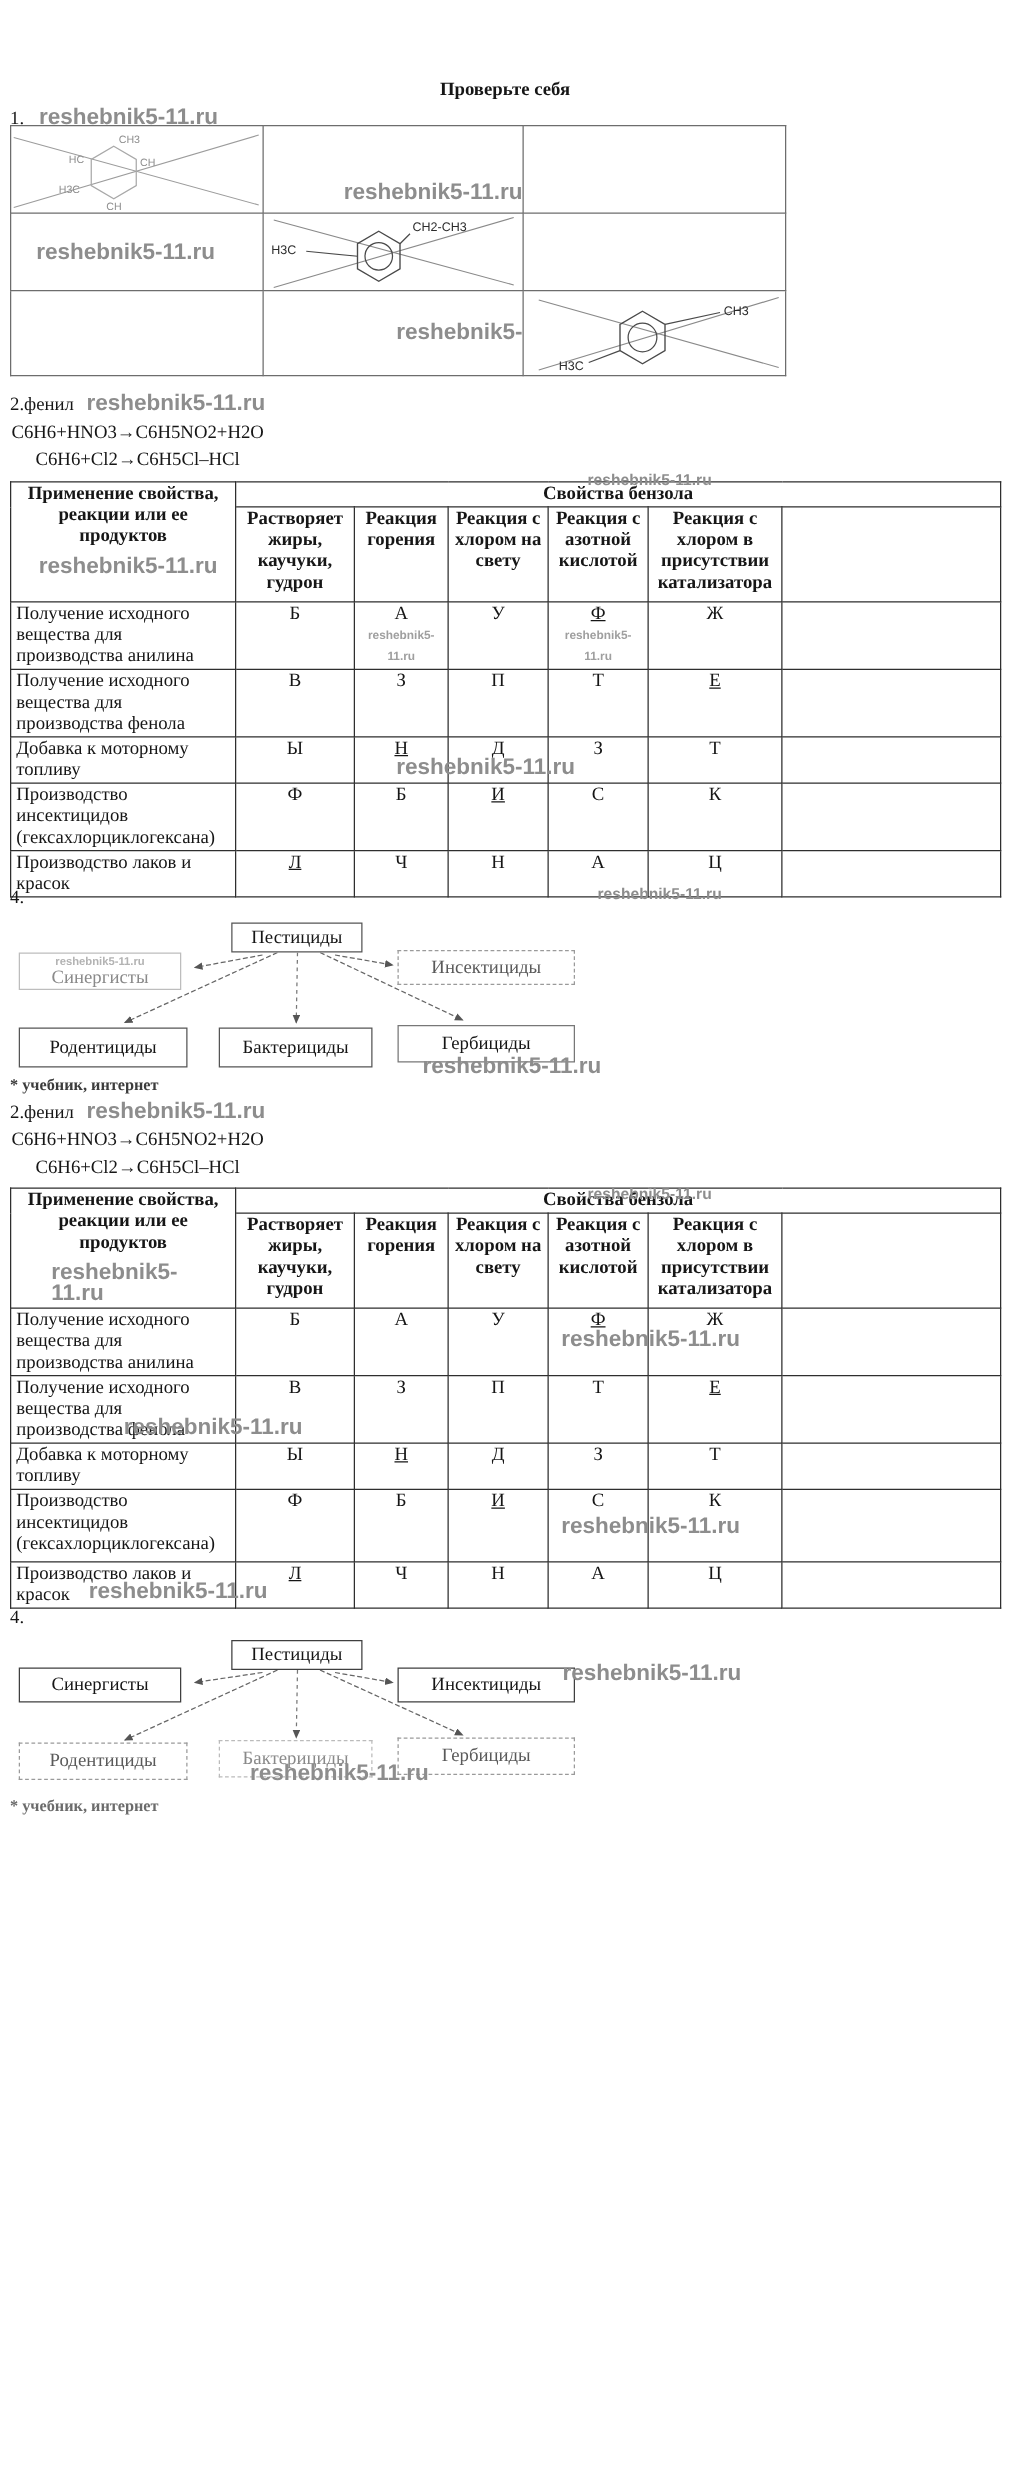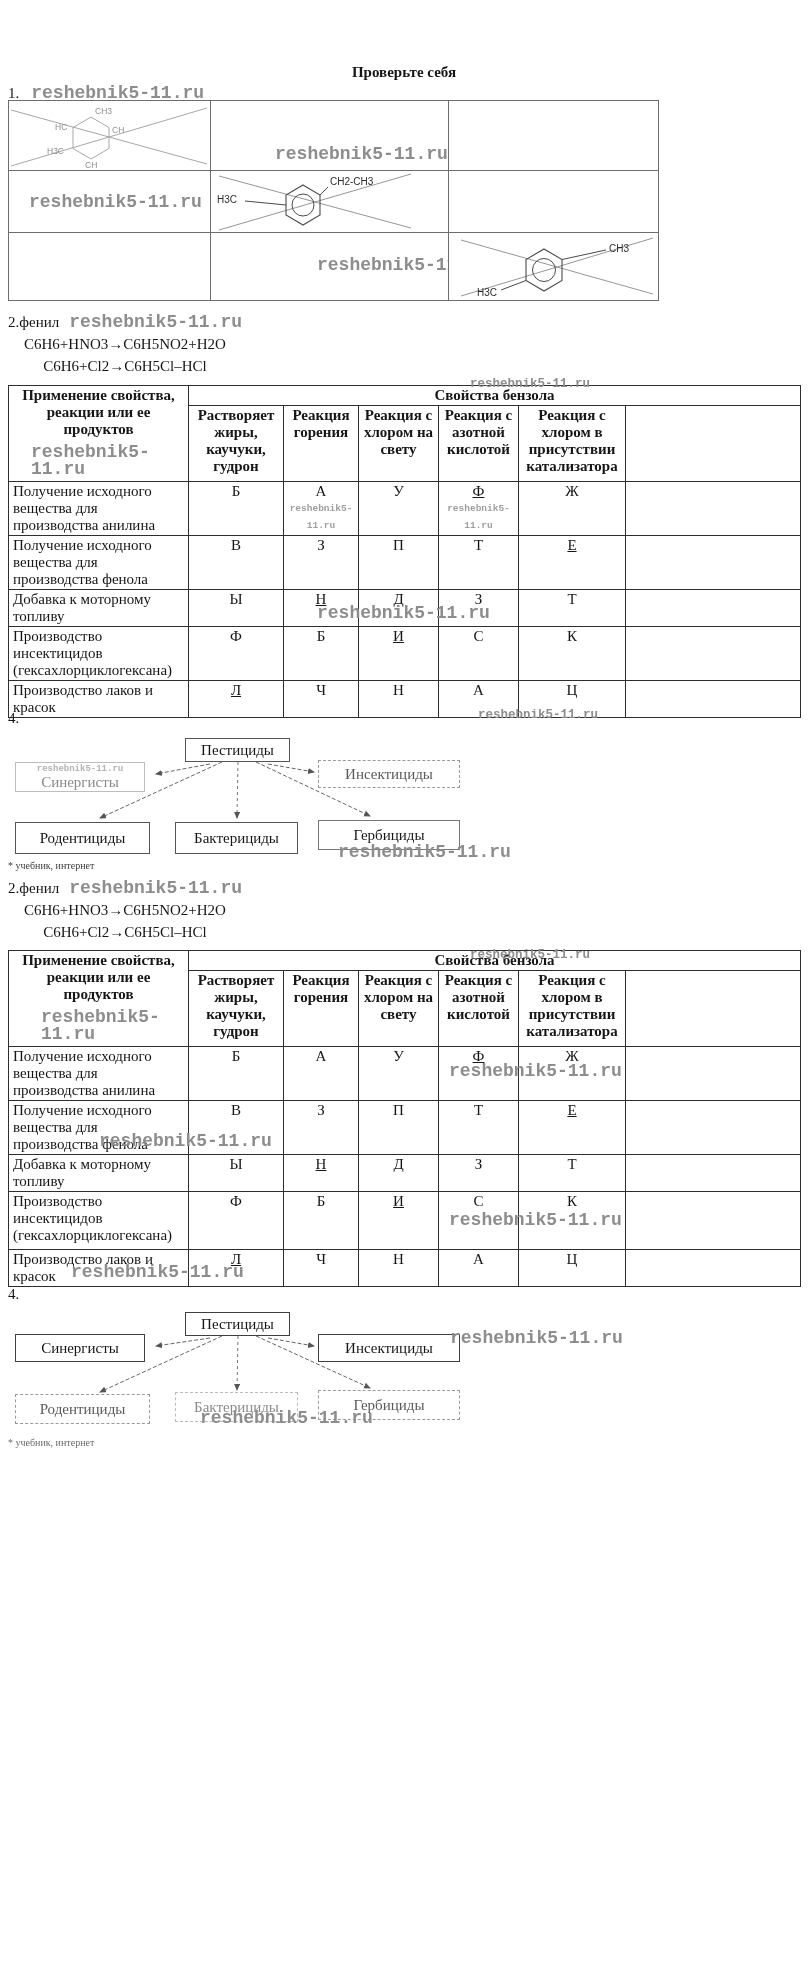--- a/index.html
+++ b/index.html
@@ -3,21 +3,21 @@
 <meta charset="utf-8">
 <style>
   * { margin:0; padding:0; box-sizing:border-box; }
   html,body { background:#ffffff; }
   .page { position:relative; width:808px; height:1843px; background:#fff; overflow:hidden;
           font-family:"Liberation Serif", serif; color:#161616; font-size:15px;border-radius:31px; }
 
   .title { position:absolute; top:64px; left:0; width:100%; text-align:center;
            font-weight:bold; font-size:15px; }
 
-  .wm { font-weight:bold; color:#8d8d8d; font-family:Liberation Mono, monospace; }
+  .wm { font-weight:bold; color:#8d8d8d; font-family:Liberation Sans, sans-serif; }
   .wm18 { font-size:18px; }
   .wm13 { font-size:12.5px; }
   .wm10 { font-size:9.5px; color:#9f9f9f; }
   .wm9  { font-size:9px;  color:#b3b3b3; }
   .wmabs { position:absolute; white-space:nowrap; z-index:4; }
 
   .num { font-size:15px; }
   .item-line { position:absolute; left:8px; white-space:nowrap; z-index:5; }
   .item-line .wm18 { margin-left:12px; }
 
@@ -50,21 +50,21 @@
   
   .diagram { position:absolute; width:648px; height:130px; }
   .dbox { position:absolute; background:#fff; border:1px solid #555; z-index:2;
           display:flex; flex-direction:column; align-items:center; justify-content:center;
           font-size:15px; }
   .dbox.solid-dark { border-color:#3f3f3f; }
   .dbox.faint { border-color:#bdbdbd; color:#8a8a8a; }
   .dbox.dashed { border-style:dashed; border-color:#9a9a9a; color:#5a5a5a; }
   .arrows { position:absolute; left:0; top:0; z-index:1; }
 
-  .footnote { position:absolute; left:8px; font-size:10px; color:#3c3c3c; }
+  .footnote { position:absolute; left:8px; font-size:13px; color:#3c3c3c;font-weight:bold; }
 </style>
 </head>
 <body>
 
 <div class="page">
 
   <div class="title">Проверьте себя</div>
 
   <div class="item-line" style="top:83px;">
     <span class="num">1.</span><span class="wm wm18">reshebnik5-11.ru</span>

